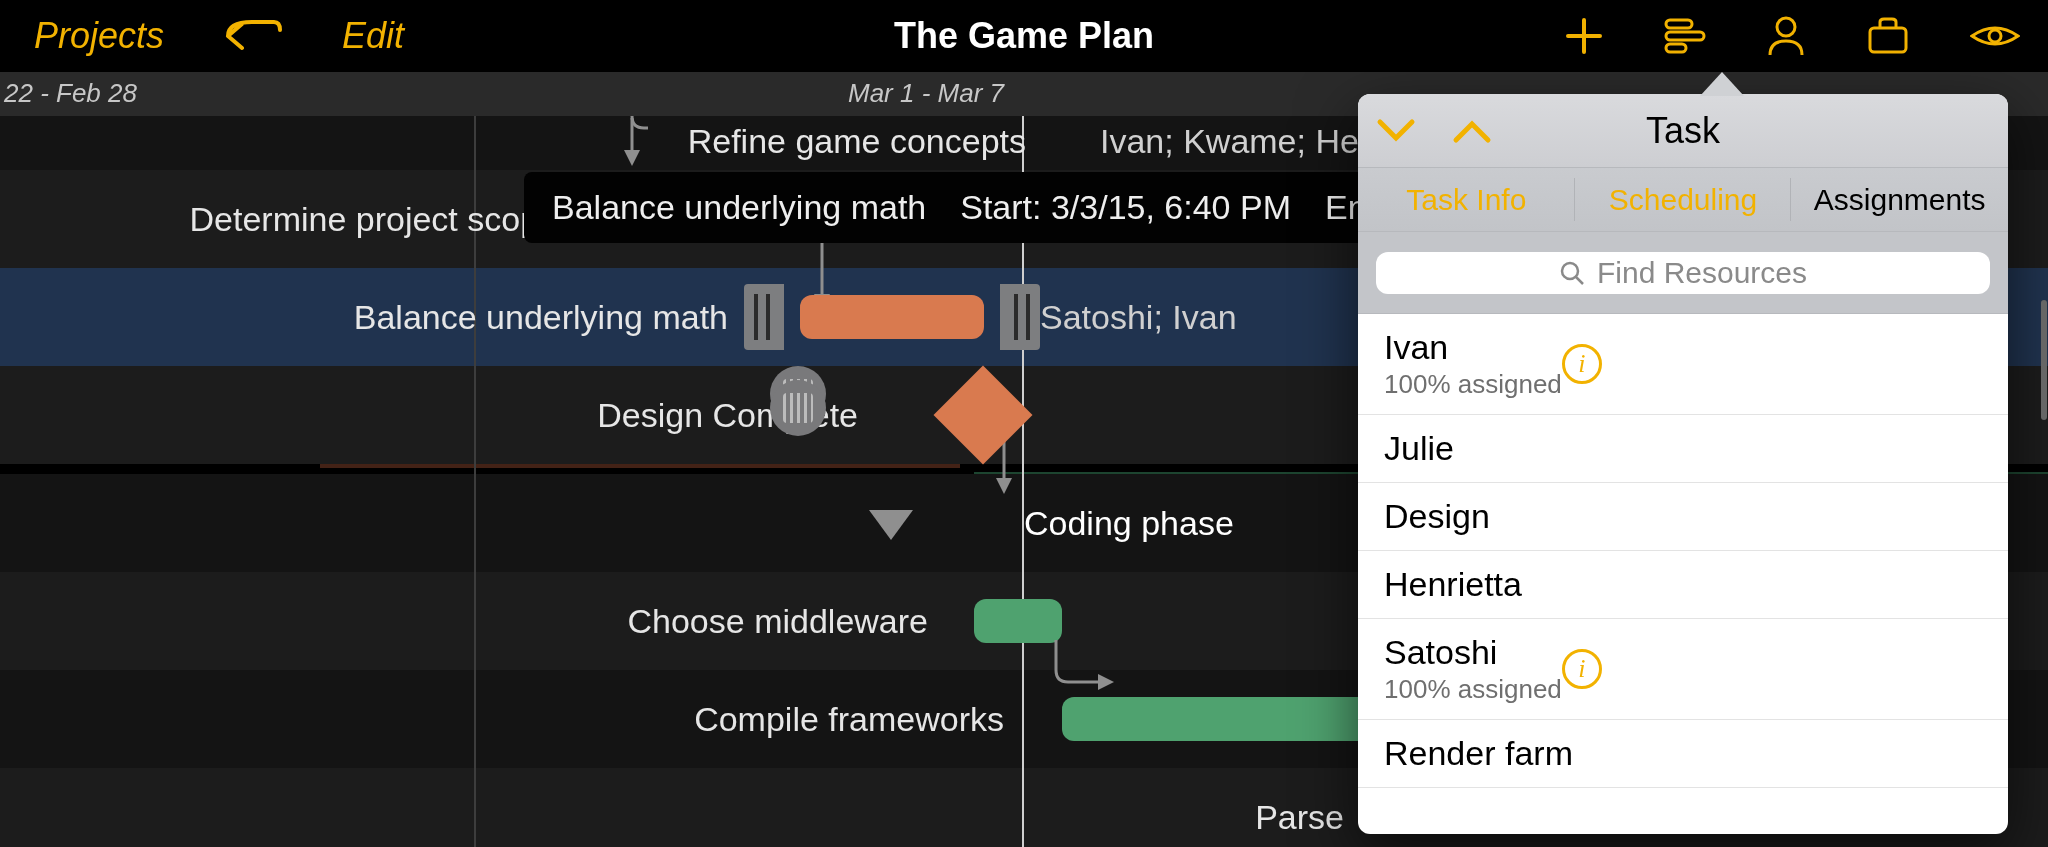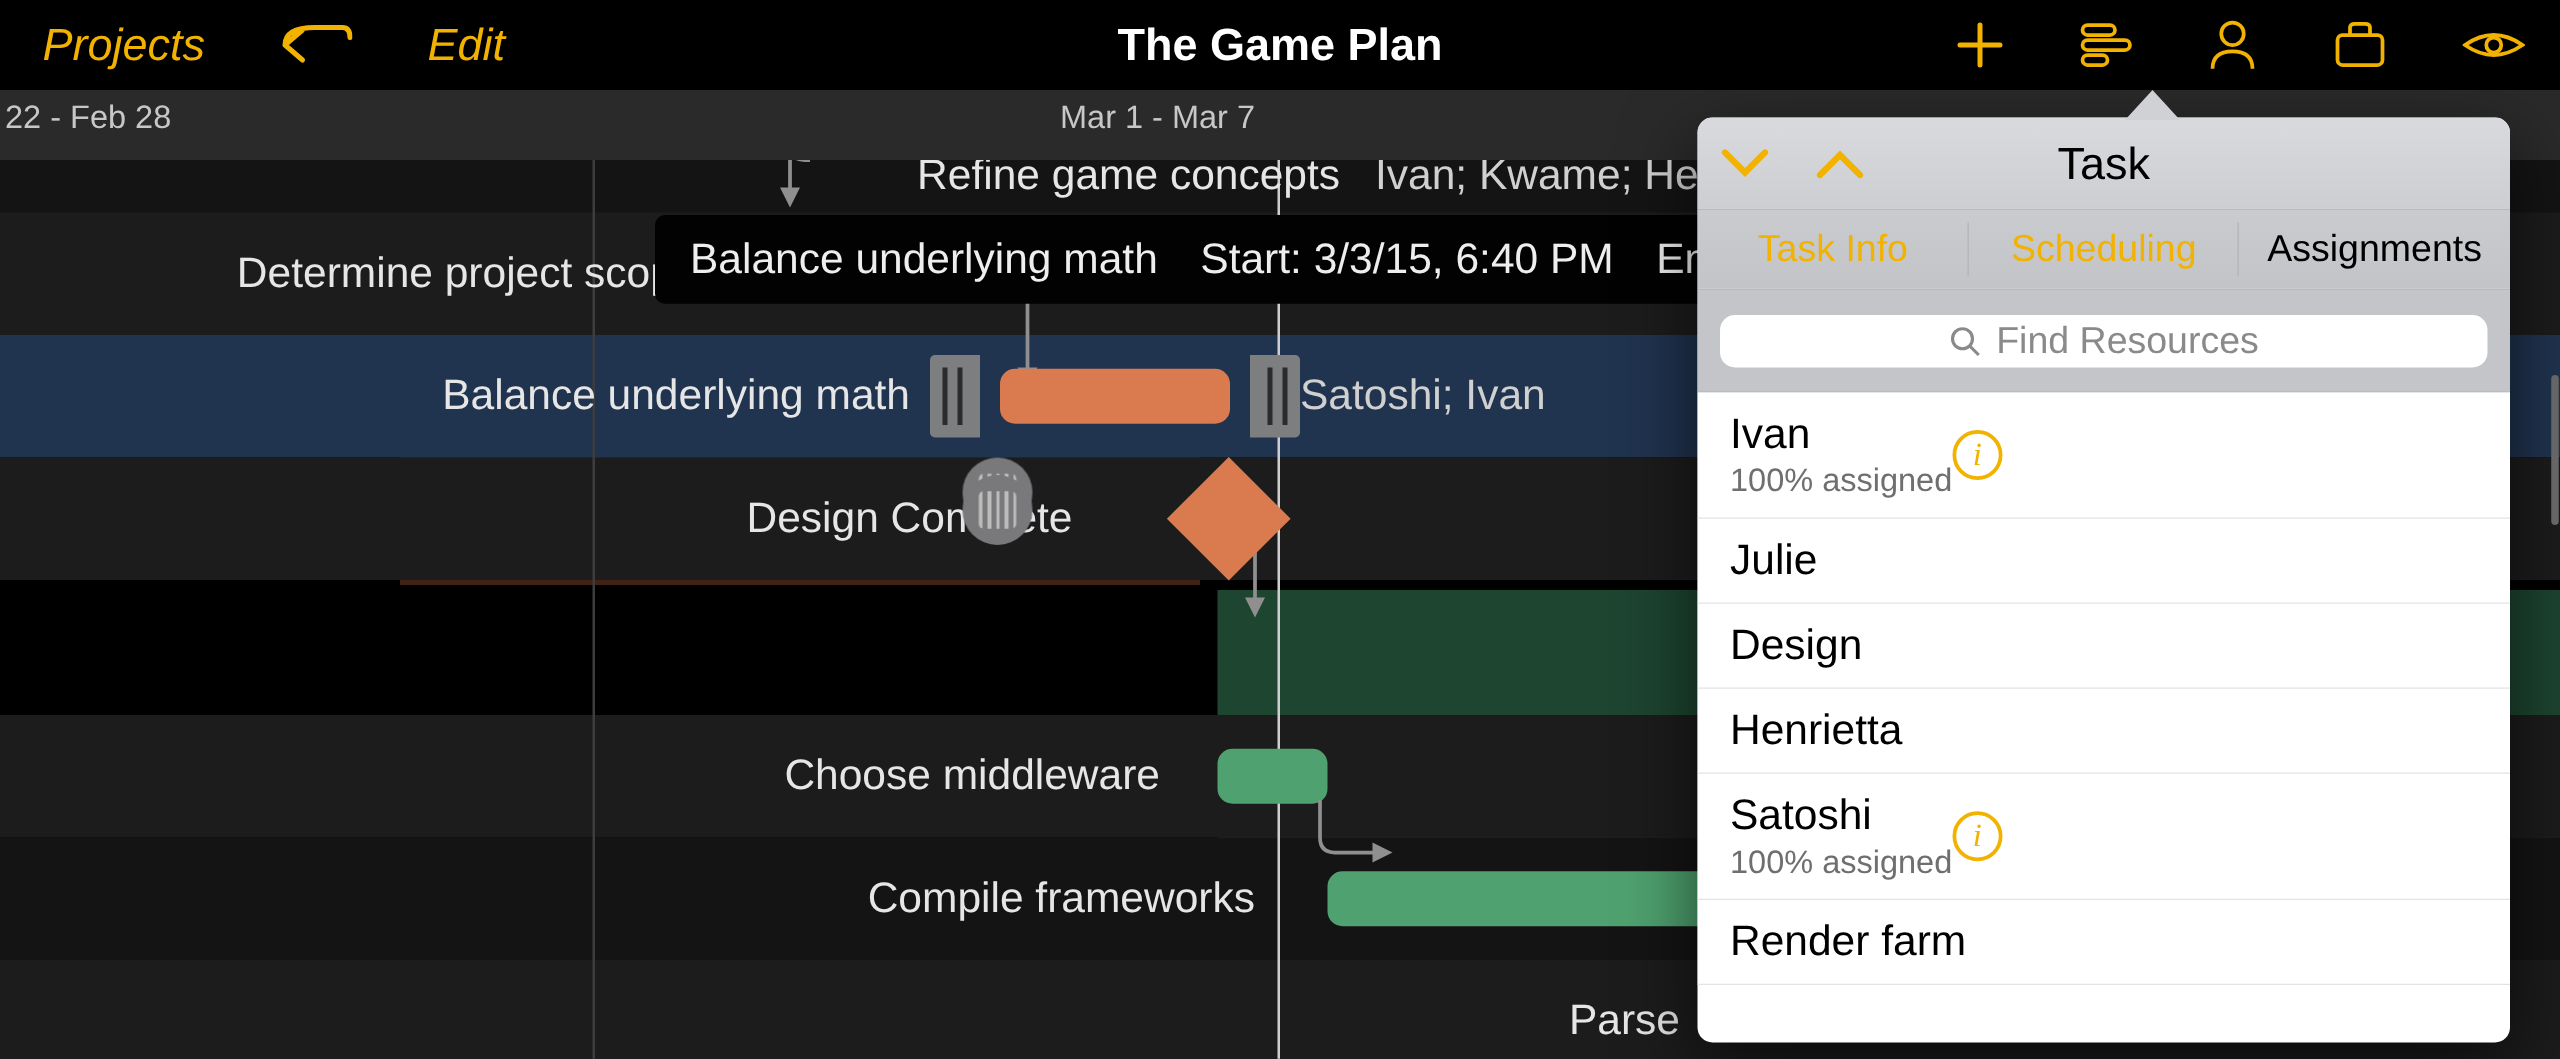--- a/index.html
+++ b/index.html
@@ -25,21 +25,21 @@
   .topbar { position:absolute; left:0; top:0; right:0; height:72px; background:#000; z-index:20; display:flex; align-items:center; }
   .tb-left { display:flex; align-items:center; gap:60px; padding-left:34px; }
   .tb-btn { color:var(--gold); font-size:36px; font-weight:400; cursor:pointer;font-style:italic; }
   .back-icon svg{display:block}
   .tb-title { position:absolute; left:50%; transform:translateX(-50%); color:#fff; font-size:36px; font-weight:600; }
   .tb-right { position:absolute; right:28px; top:0; height:72px; display:flex; align-items:center; gap:60px; }
   .tb-icon { color:var(--gold); cursor:pointer; }
   .tb-icon svg{display:block}
 
   
-  .weekband { position:absolute; left:0; top:72px; right:0; height:56px; background:#2a2a2a; color:var(--grey-text); font-size:26px; z-index:5; }
+  .weekband { position:absolute; left:0; top:72px; right:0; height:44px; background:#2a2a2a; color:var(--grey-text); font-size:26px; z-index:5;font-style:italic; }
   .weekband .wk { position:absolute; top:6px; }
   .wk1{left:4px}
   .wk2{left:848px}
 
   
   .gantt { position:absolute; left:0; top:0; right:0; bottom:0; }
   .grow { position:absolute; left:0; right:0; height:98px; }
 
   
   .overlay { position:absolute; }
@@ -173,21 +173,21 @@
 
   <div class="grow" style="top:0">
     <div class="bg even"></div>
     <span class="tlabel" style="right:1270px">Gameplay brainstorm</span>
     <span class="assign" style="left:842px">Ivan; Kwame; Henrietta; Julie</span>
     <div class="bar orange" style="left:394px;width:210px;top:48px"></div>
   </div>
 
   <div class="grow" style="top:92px">
     <div class="bg even"></div>
-    <span class="tlabel" style="right:976px">Refine game concepts</span>
+    <span class="tlabel" style="right:1022px">Refine game concepts</span>
     <span class="assign" style="left:1100px">Ivan; Kwame; Henrietta;</span>
   </div>
   <div class="dep" style="left:610px;top:70px"><svg width="60" height="100">
         <path d="M22 0 V46 Q22 58 34 58 H38"></path>
         <path d="M22 48 V84"></path>
         <polygon class="arrow" points="22,96 14,80 30,80"></polygon>
       </svg></div>
 
   <div class="grow" style="top:170px">
     <div class="bg odd"></div>
@@ -216,20 +216,25 @@
     <span class="tlabel" style="right:1190px">Design Complete</span>
     <div class="drag-handle" style="left:770px;top:366px;position:fixed"></div>
   </div>
   <div class="milestone" style="left:948px;top:380px"></div>
   <div class="drag-handle" style="left:770px;top:380px"></div>
   <div class="dep" style="left:990px;top:438px"><svg width="40" height="60">
         <path d="M14 0 V44"></path>
         <polygon class="arrow" points="14,56 6,40 22,40"></polygon>
       </svg></div>
 
+  <div class="grow" style="top:474px">
+    <div class="bg even"></div>
+    <div class="disc-tri" style="left:869px;top:36px"></div>
+    <span class="assign" style="left:1024px;color:#fff">Coding phase</span>
+  </div>
 
   <div class="grow" style="top:572px">
     <div class="bg odd"></div>
     <span class="tlabel" style="right:1120px">Choose middleware</span>
     <div class="bar green" style="left:974px;width:88px"></div>
   </div>
   <div class="dep" style="left:1050px;top:640px"><svg width="80" height="80">
         <path d="M6 0 V30 Q6 42 18 42 H50"></path>
         <polygon class="arrow" points="64,42 48,34 48,50"></polygon>
       </svg></div>

